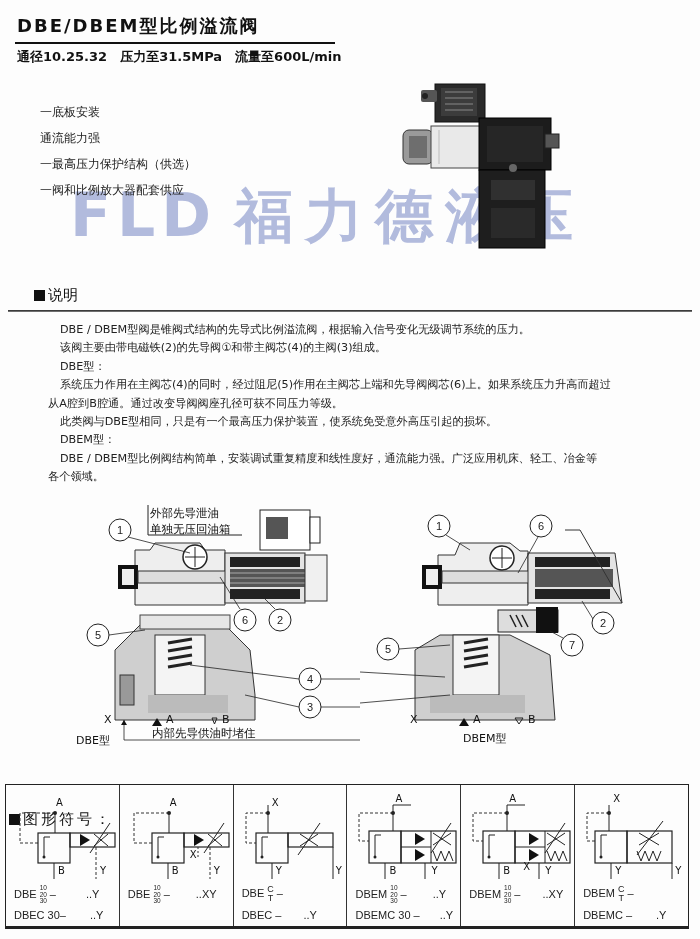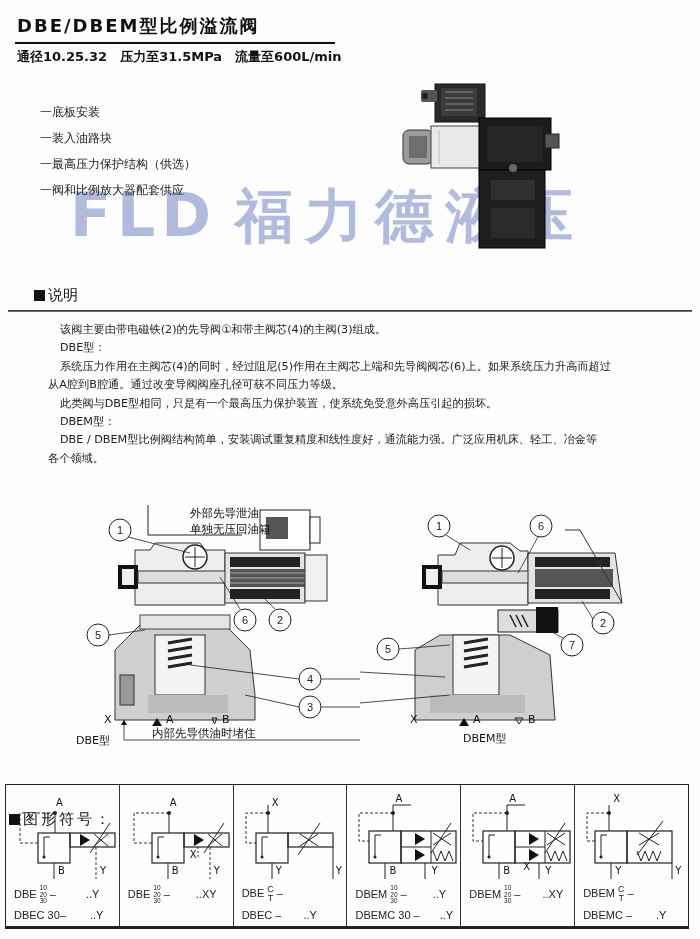--- a/index.html
+++ b/index.html
@@ -50,21 +50,21 @@
 <div class="abs title">DBE/DBEM型比例溢流阀</div>
 <div class="abs title-rule"></div>
 <div class="abs subtitle">通径10.25.32　压力至31.5MPa　流量至600L/min</div>
 
 <div class="abs watermark">
   <span>FLD</span><span class="cn">福力德液压</span>
 </div>
 
 <div class="abs features">
   <div>一底板安装</div>
-  <div>一装入油路块</div>
+  <div>通流能力强</div>
   <div>一最高压力保护结构（供选）</div>
   <div>一阀和比例放大器配套供应</div>
 </div>
 
 <div class="abs product">
   <svg width="170" height="180" viewBox="0 0 170 180">
 
     <rect x="40" y="14" width="50" height="38" fill="#2a2a2a" stroke="#111"></rect>
     <rect x="46" y="18" width="36" height="28" fill="#3c3c3c"></rect>
     <g stroke="#888" stroke-width="1">
@@ -90,20 +90,21 @@
     <circle cx="118" cy="98" r="4" fill="#666"></circle>
   </svg>
 </div>
 
 <div class="abs sec-head sec1">
   <span class="sq"></span><span>说明</span>
 </div>
 <div class="abs sec1-rule"></div>
 
 <div class="abs desc">
+  <p class="ind">DBE / DBEM型阀是锥阀式结构的先导式比例溢流阀，根据输入信号变化无级调节系统的压力。</p>
   <p class="ind">该阀主要由带电磁铁(2)的先导阀①和带主阀芯(4)的主阀(3)组成。</p>
   <p class="ind">DBE型：</p>
   <p class="ind">系统压力作用在主阀芯(4)的同时，经过阻尼(5)作用在主阀芯上端和先导阀阀芯(6)上。如果系统压力升高而超过</p>
   <p>从A腔到B腔通。通过改变导阀阀座孔径可获不同压力等级。</p>
   <p class="ind">此类阀与DBE型相同，只是有一个最高压力保护装置，使系统免受意外高压引起的损坏。</p>
   <p class="ind">DBEM型：</p>
   <p class="ind">DBE / DBEM型比例阀结构简单，安装调试重复精度和线性度好，通流能力强。广泛应用机床、轻工、冶金等</p>
   <p>各个领域。</p>
 </div>
 
@@ -175,21 +176,21 @@
       <polyline points="44,225 44,245 280,245"></polyline>
     </g>
 
     <polygon points="77,223 72,231 82,231" fill="#111"></polygon>
     <polygon points="132,223 137,223 134.5,229" fill="none" stroke="#222"></polygon>
     <polygon points="44,225 41,230 47,230" fill="#111"></polygon>
   </svg>
   <div class="abs" style="left:24px;top:218px;font-size:11px;">X</div>
   <div class="abs" style="left:86px;top:218px;font-size:11px;">A</div>
   <div class="abs" style="left:142px;top:218px;font-size:11px;">B</div>
-  <div class="abs" style="left:70px;top:10px;font-size:11.5px;line-height:16px;margin-left:40px;">
+  <div class="abs" style="left:70px;top:10px;font-size:11.5px;line-height:16px;">
     <div>外部先导泄油</div>
     <div>单独无压回油箱</div>
   </div>
   <div class="abs" style="left:72px;top:231px;font-size:11.5px;white-space:nowrap;">内部先导供油时堵住</div>
   <div class="abs" style="left:-4px;top:238px;font-size:11px;">DBE型</div>
 </div>
 
 <div class="abs diagram2" style="width:300px;height:250px;">
   <svg width="300" height="250" viewBox="0 0 300 250" style="position:absolute;left:0;top:0;">
     <path d="M78,60 L95,60 L100,48 L150,48 L160,56 L168,56 L168,110 L78,110 Z" fill="#eee" stroke="#333"></path>

